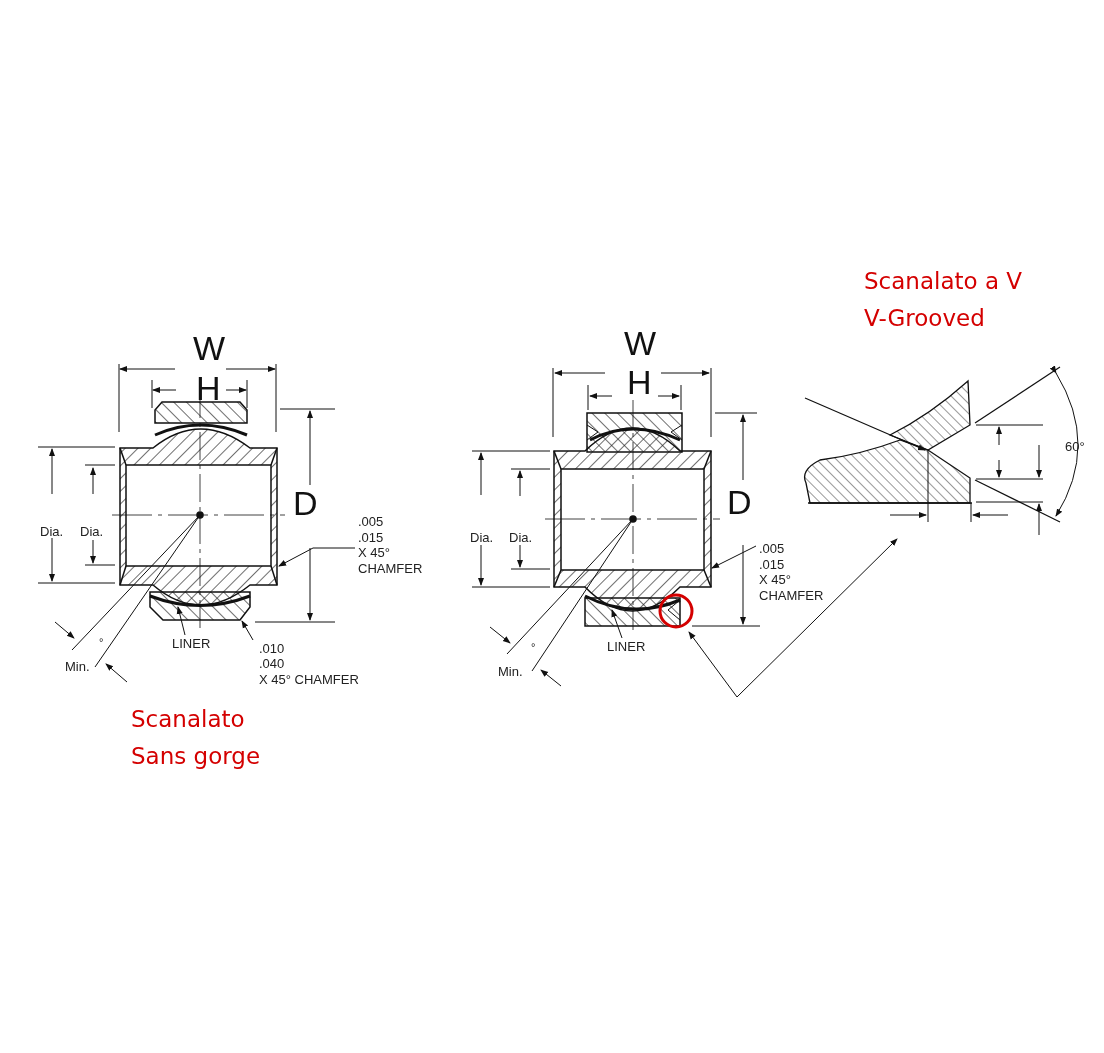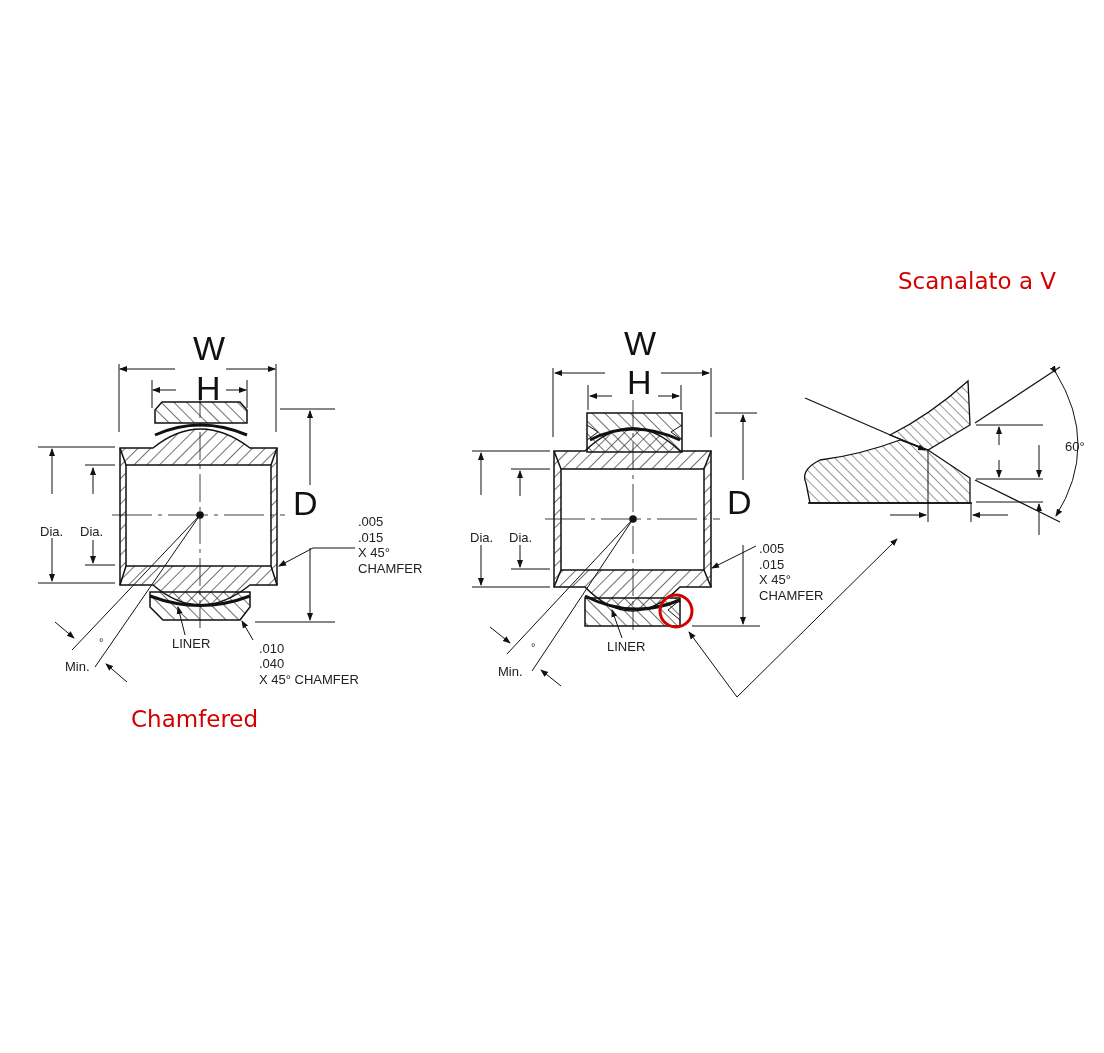--- a/index.html
+++ b/index.html
@@ -205,21 +205,23 @@
     <line x1="976" y1="479" x2="1043" y2="479" stroke-width="1"></line>
     <line x1="976" y1="502" x2="1043" y2="502" stroke-width="1"></line>
     <line x1="999" y1="445" x2="999" y2="427" stroke-width="1" marker-end="url(#arr)"></line>
     <line x1="999" y1="460" x2="999" y2="477" stroke-width="1" marker-end="url(#arr)"></line>
     <line x1="1039" y1="445" x2="1039" y2="477" stroke-width="1" marker-end="url(#arr)"></line>
     <line x1="1039" y1="535" x2="1039" y2="504" stroke-width="1" marker-end="url(#arr)"></line>
   </g>
   <text class="dim" x="1065" y="451" font-size="13">60°</text>
 </svg>
 
-<div class="red-label" style="left:898px; top:263px;">
+<div class="red-label" style="left:864px; top:263px;">
   <span>Scanalato a V</span>
+  <span>V-Grooved</span>
 </div>
 
 <div class="red-label" style="left:131px; top:701px;">
-  <span>Chamfered</span>
+  <span>Scanalato</span>
+  <span>Sans gorge</span>
 </div>
 
 </div>
 
 </body></html>

